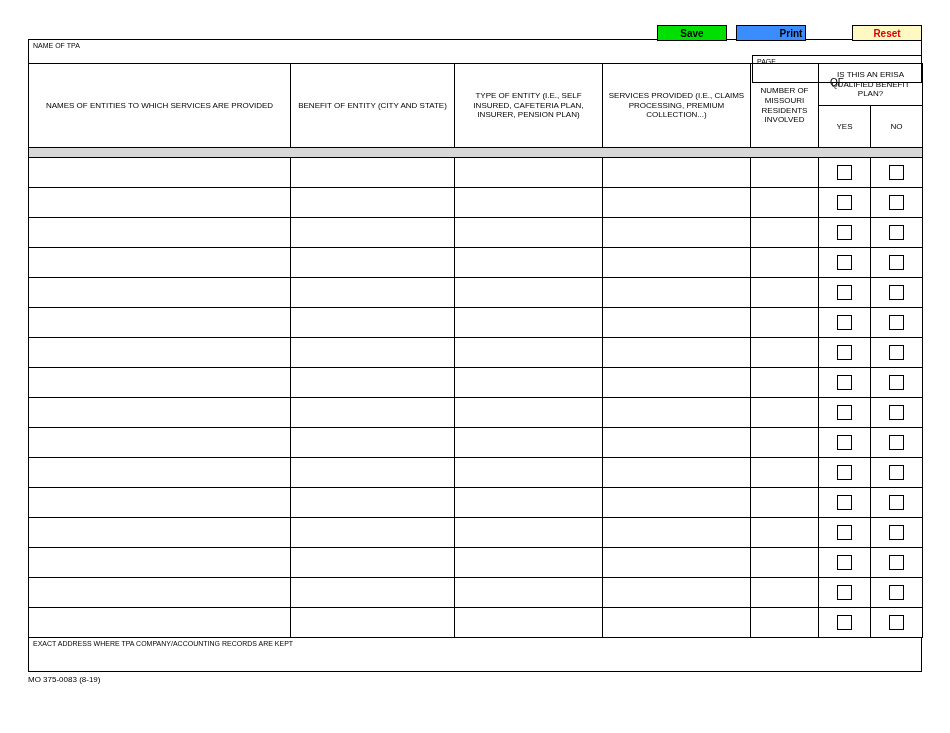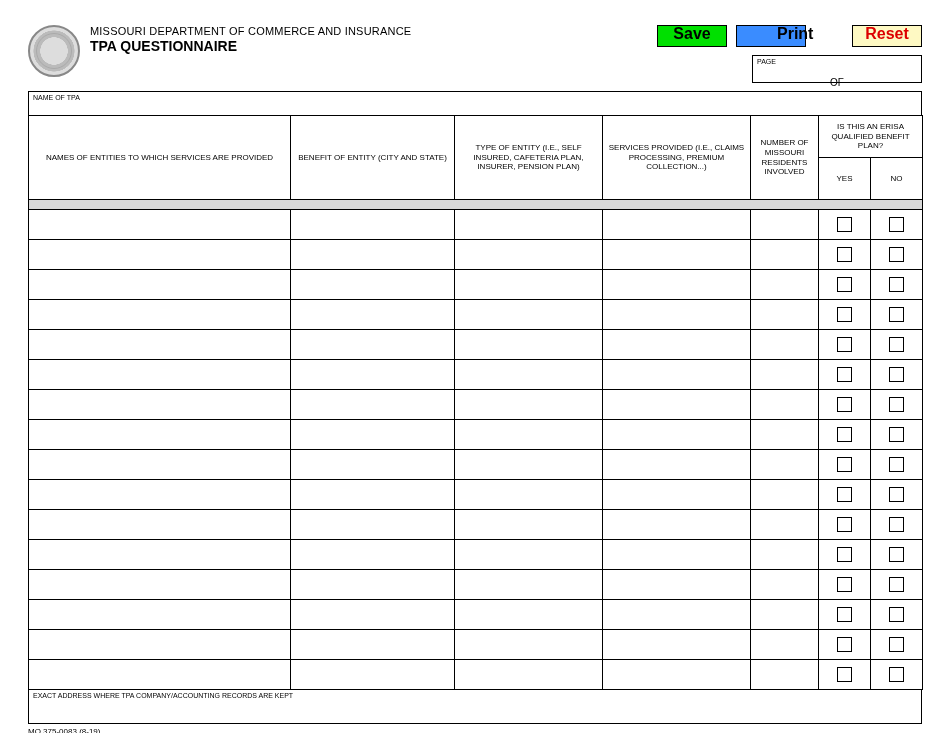--- a/index.html
+++ b/index.html
@@ -20,23 +20,23 @@
   }
   .top-buttons {
     position: absolute;
     right: 0;
     top: 0;
     display: flex;
     gap: 9px;
   }
   .btn {
     width: 70px;
-    height: 22px;
-    border: 1px solid #000;
-    font-size: 16px;
+    height: 16px;
+    border: 1px solid #000;
+    font-size: 10px;
     font-weight: bold;
     text-align: center;
     line-height: 16px;
     cursor: pointer;
   }
   .btn-save  { background: #00e000; color: #000; }
   .btn-print { background: #3a8cff; color: #000; padding-left: 40px; }
   .btn-reset { background: #fef9c3; color: #d00; margin-left: 37px; }
 
   .header {
@@ -134,27 +134,20 @@
 <body>
 
 <div class="page">
 
   <div class="top-buttons">
     <div class="btn btn-save">Save</div>
     <div class="btn btn-print">Print</div>
     <div class="btn btn-reset">Reset</div>
   </div>
 
-  <div class="header">
-    <div class="seal"></div>
-    <div class="titles">
-      <div class="dept">MISSOURI DEPARTMENT OF COMMERCE AND INSURANCE</div>
-      <div class="title">TPA QUESTIONNAIRE</div>
-    </div>
-  </div>
 
   <div class="pagebox">
     <span>PAGE</span>
     <div class="of">OF</div>
   </div>
 
   <div class="name-of-tpa">
     <span>NAME OF TPA</span>
   </div>
 

